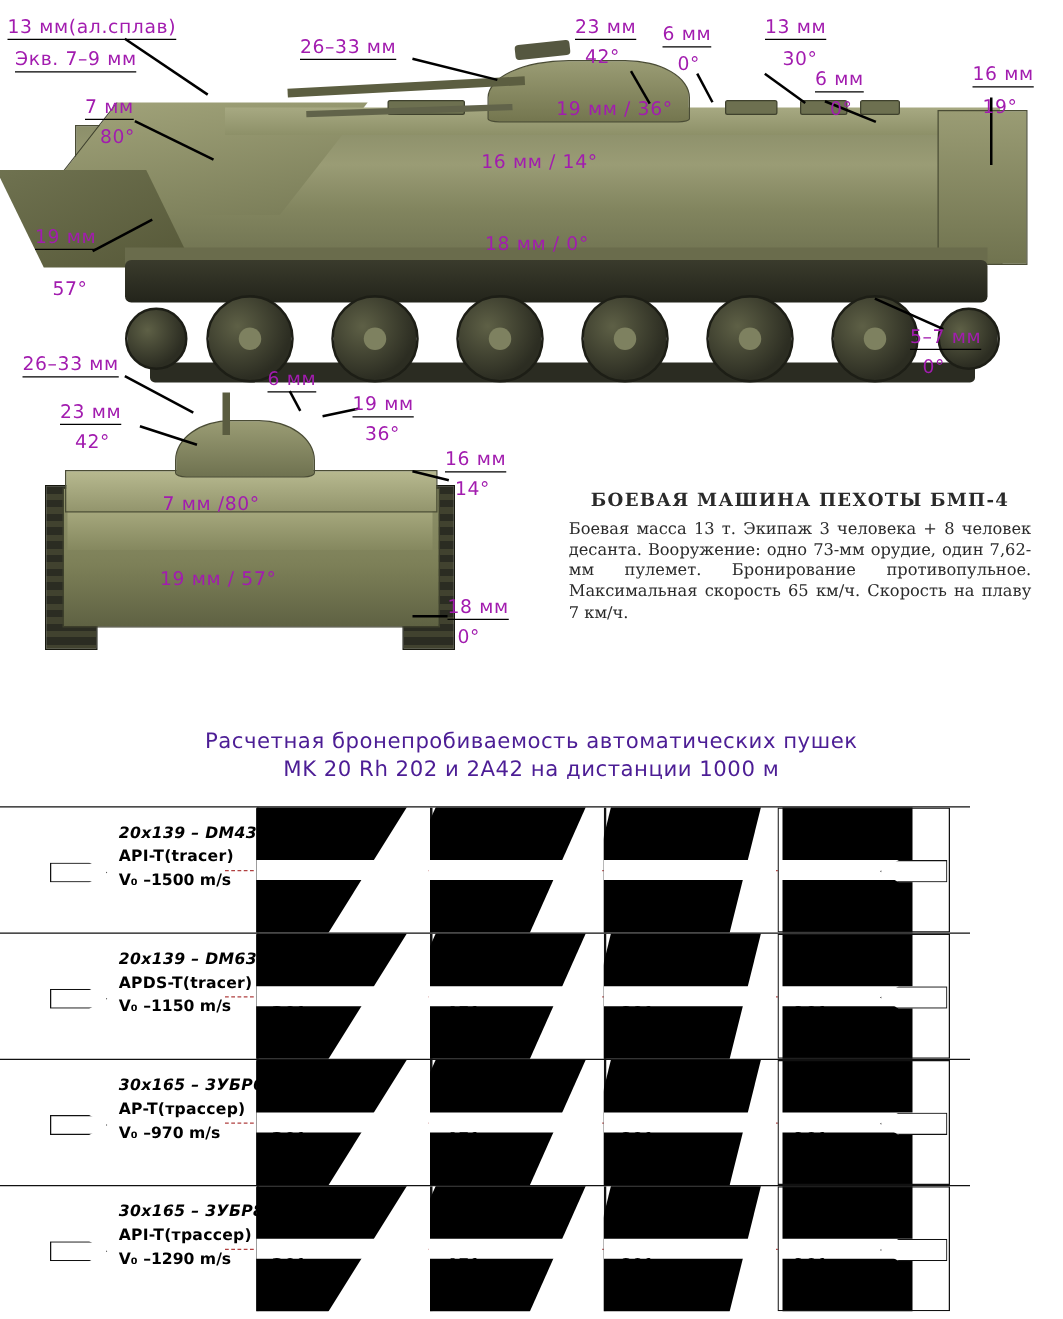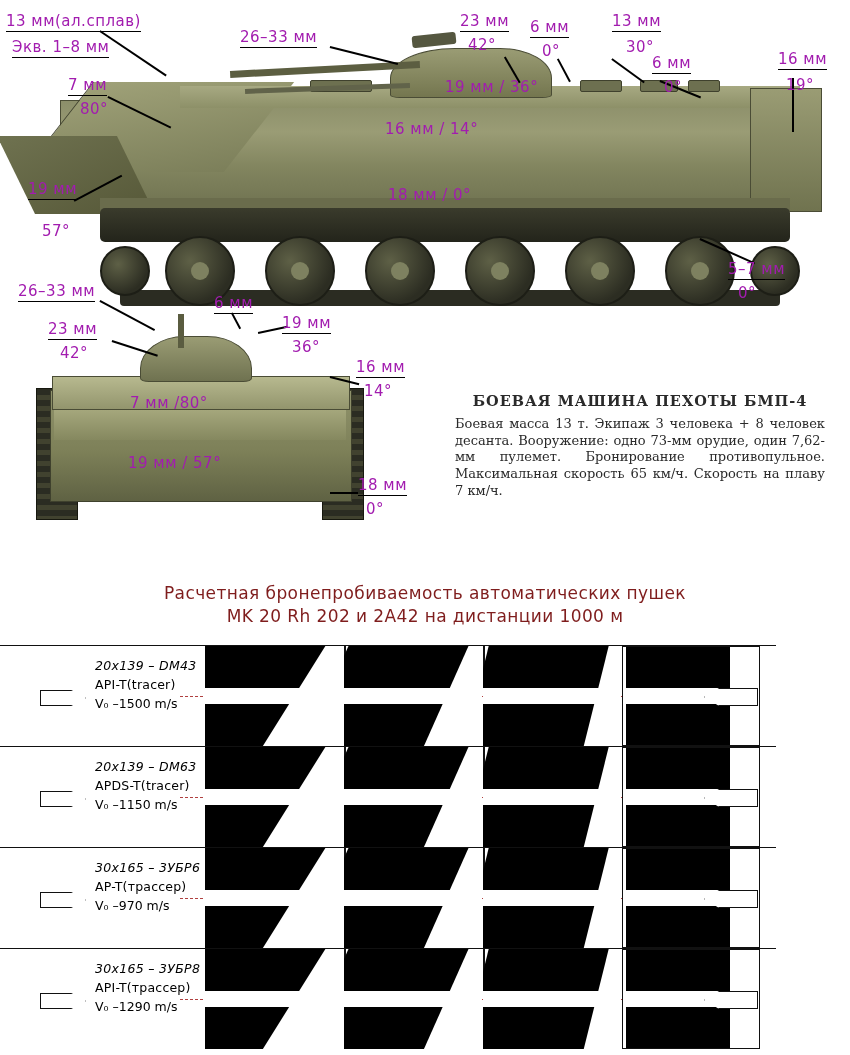--- a/index.html
+++ b/index.html
@@ -140,26 +140,26 @@
     font-size:14.5px;letter-spacing:1px;color:#2a2a2a;text-align:center;font-weight:bold;
   }
   .spec-body{
     font-family:"DejaVu Serif", serif;
     font-size:13px;line-height:1.28;color:#2a2a2a;margin-top:7px;text-align:justify;
   }
 
   
   .chart-head{
     position:absolute;left:0;top:582px;width:850px;text-align:center;
-    font-size:17px;letter-spacing:0.4px;line-height:1.35;color:#7f1d1d;
+    font-size:17px;letter-spacing:0.4px;line-height:1.35;color:#4c1d95;
   }
 
   
   .rows{position:absolute;left:0;top:645px;width:850px;}
-  .row{position:relative;height:100px;width:776px;border-top:1.5px solid #111;}
+  .row{position:relative;height:100px;width:776px;border-top:1.5px solid #111;font-weight:bold;}
   .row:last-child{border-bottom:none;}
   .row-info{position:absolute;left:95px;top:12px;width:170px;}
   .r-name{font-size:12.5px;font-style:italic;letter-spacing:0.3px;}
   .r-type{font-size:12.5px;letter-spacing:0.2px;margin-top:4px;}
   .r-vo{font-size:12.5px;margin-top:4px;}
   .bullet-left{
     position:absolute;left:40px;top:44px;width:44px;height:14px;
     background:#fff;border:1.4px solid #111;
     clip-path:polygon(0 0,68% 0,100% 50%,68% 100%,0 100%);
   }
@@ -249,21 +249,21 @@
   <div class="leader" style="left:74px;top:200px;width:54px;height:1.5px;transform:rotate(-28deg);transform-origin:left;"></div>
   <div class="leader" style="left:330px;top:46px;width:70px;height:1.5px;transform:rotate(14deg);transform-origin:left;"></div>
   <div class="leader" style="left:505px;top:56px;width:30px;height:1.5px;transform:rotate(60deg);transform-origin:left;"></div>
   <div class="leader" style="left:558px;top:58px;width:26px;height:1.5px;transform:rotate(62deg);transform-origin:left;"></div>
   <div class="leader" style="left:612px;top:58px;width:40px;height:1.5px;transform:rotate(36deg);transform-origin:left;"></div>
   <div class="leader" style="left:660px;top:80px;width:44px;height:1.5px;transform:rotate(22deg);transform-origin:left;"></div>
   <div class="leader" style="left:792px;top:78px;width:2px;height:54px;"></div>
   <div class="leader" style="left:700px;top:238px;width:60px;height:1.5px;transform:rotate(24deg);transform-origin:left;"></div>
 
   <div class="lbl u" style="left:6px;top:14px;">13 мм(ал.сплав)</div>
-  <div class="lbl u" style="left:12px;top:40px;">Экв. 1–8 мм</div>
+  <div class="lbl u" style="left:12px;top:40px;">Экв. 7–9 мм</div>
   <div class="lbl u" style="left:68px;top:78px;">7 мм</div>
   <div class="lbl" style="left:80px;top:102px;">80°</div>
   <div class="lbl u" style="left:28px;top:182px;">19 мм</div>
   <div class="lbl" style="left:42px;top:224px;">57°</div>
   <div class="lbl u" style="left:240px;top:30px;">26–33 мм</div>
   <div class="lbl u" style="left:460px;top:14px;">23 мм</div>
   <div class="lbl" style="left:468px;top:38px;">42°</div>
   <div class="lbl u" style="left:530px;top:20px;">6 мм</div>
   <div class="lbl" style="left:542px;top:44px;">0°</div>
   <div class="lbl u" style="left:612px;top:14px;">13 мм</div>

